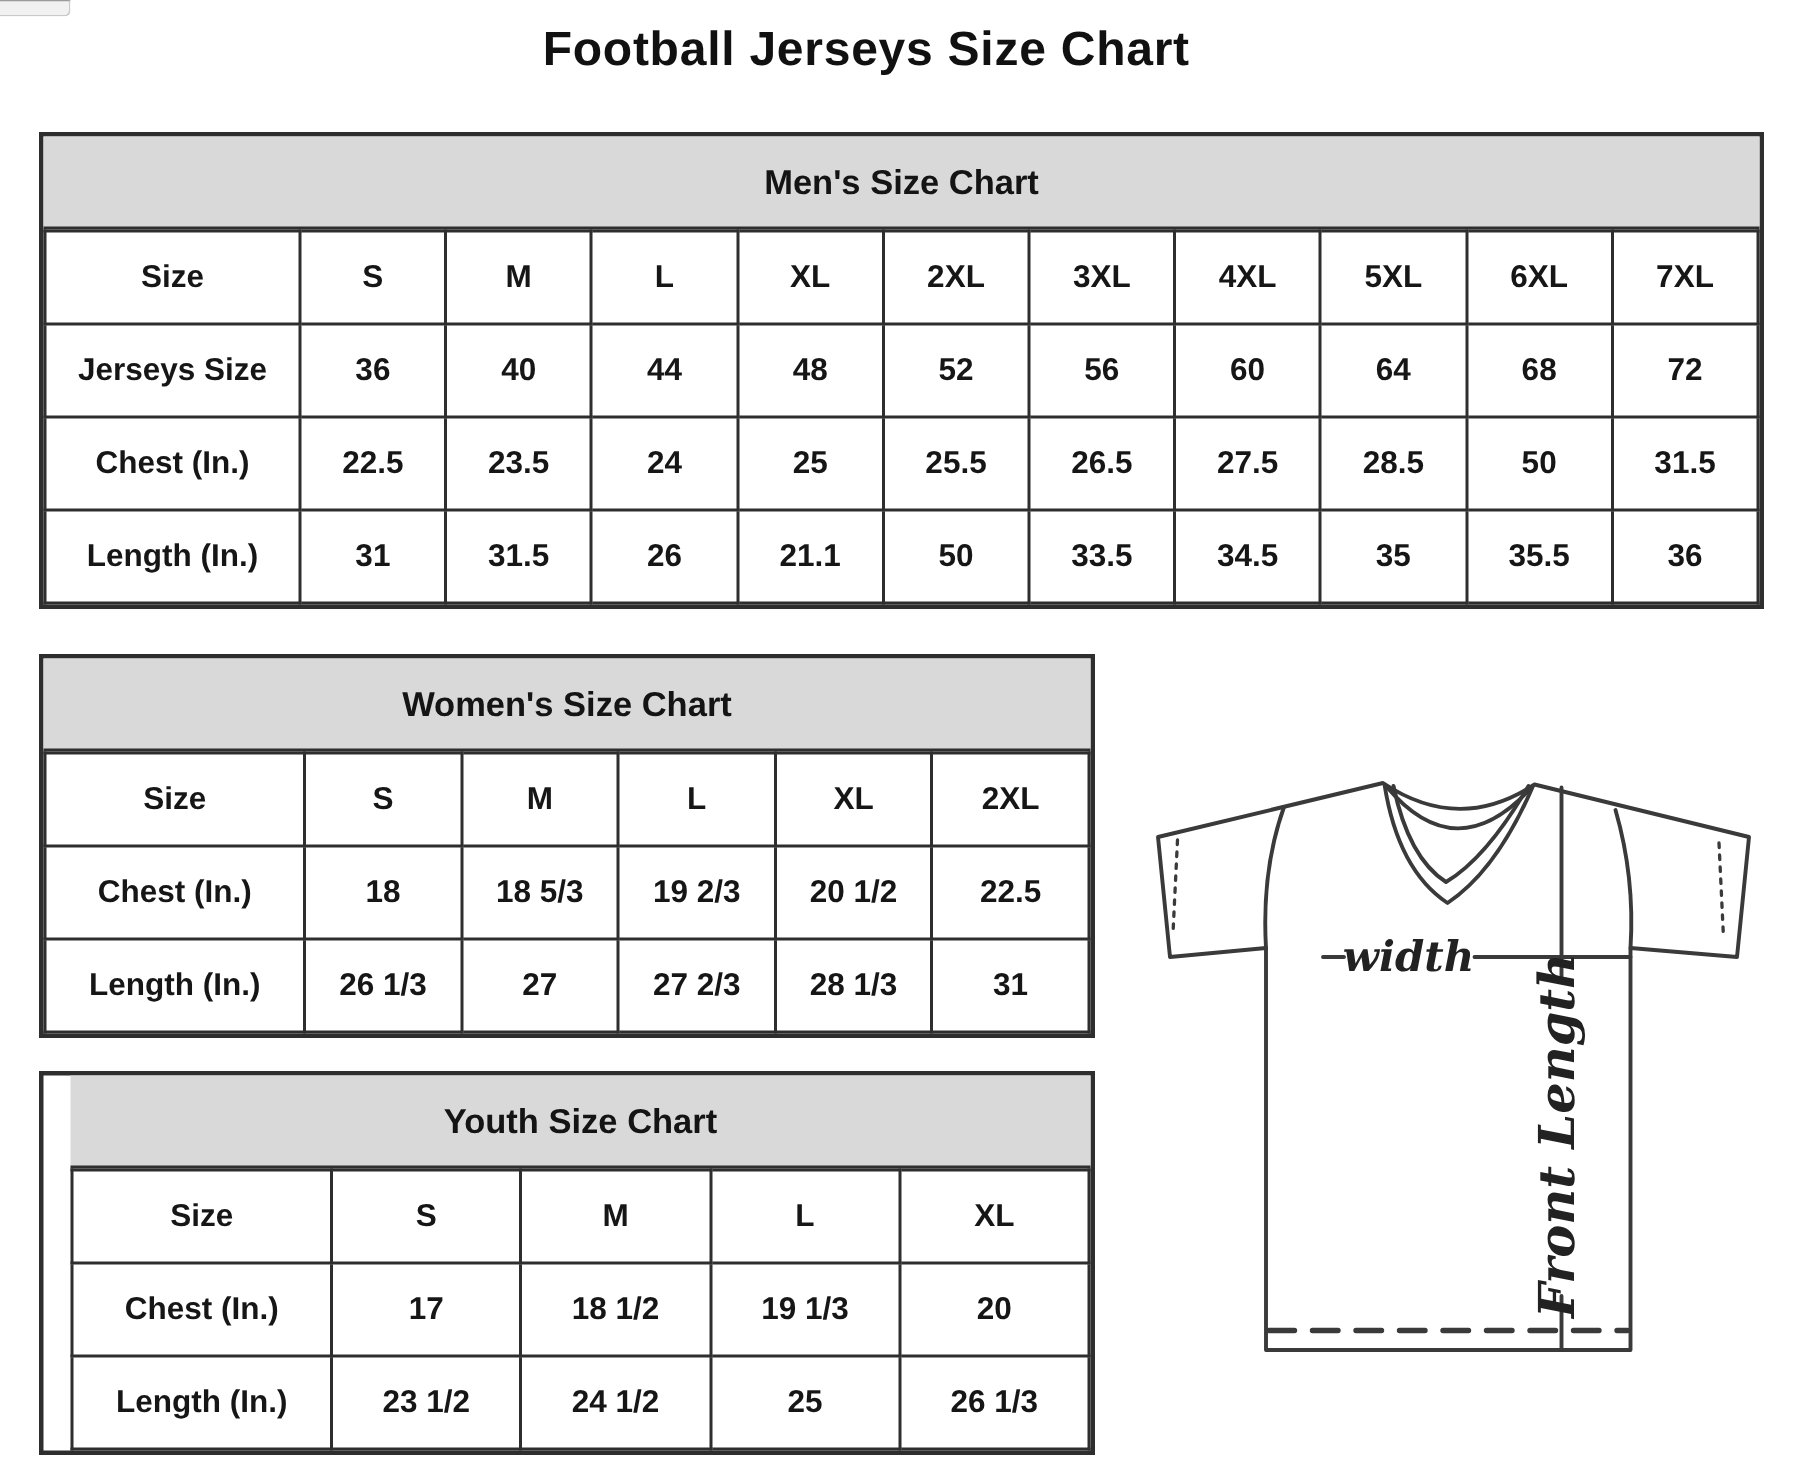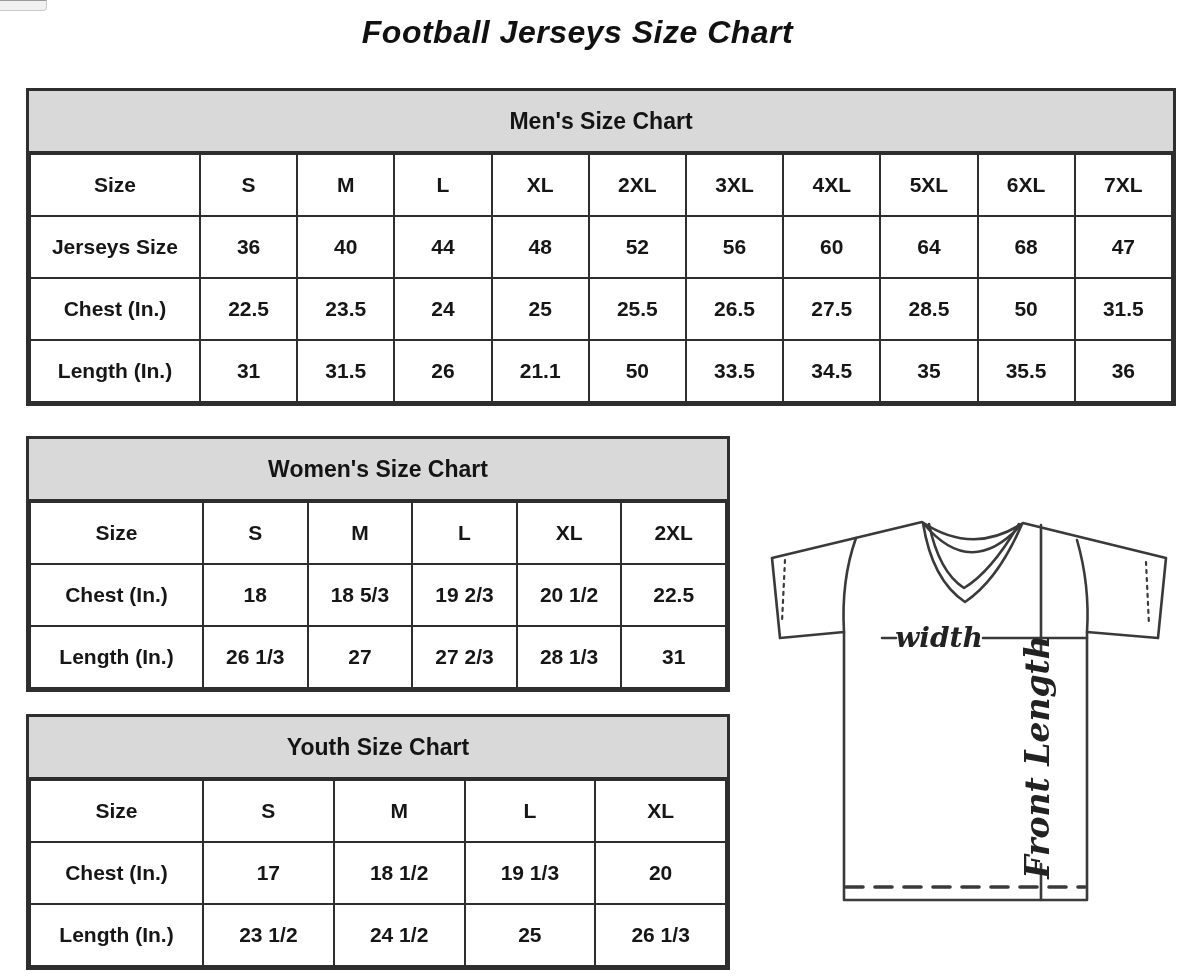--- a/index.html
+++ b/index.html
@@ -12,21 +12,21 @@
     color:#161616;
   }
   .corner-artifact{
     position:absolute;left:0;top:0;width:46px;height:9px;
     background:#f1f1f1;border:1px solid #c9c9c9;border-left:none;border-top-color:#9a9a9a;
     border-radius:0 0 4px 0;
   }
   .page-title{
     position:absolute;left:0;top:14px;width:1155px;
     text-align:center;
-    font-size:32px;font-weight:bold;letter-spacing:0.5px;color:#111;font-style:italic;
+    font-size:32px;font-weight:bold;letter-spacing:0.5px;color:#111;
   }
   .chart-block{
     position:absolute;
     border:3px solid #2e2e2e;
     background:#ffffff;
     box-sizing:border-box;
   }
   .chart-title-band{
     height:60px;
     background:#d9d9d9;
@@ -41,21 +41,21 @@
   }
   .size-table th,.size-table td{
     border:2px solid #2e2e2e;
     height:60px;
     text-align:center;vertical-align:middle;
     font-weight:bold;font-size:21px;color:#161616;
     padding:0;
   }
   #mens-block{left:26px;top:88px;width:1150px;}
   #womens-block{left:26px;top:436px;width:704px;}
-  #youth-block{left:26px;top:714px;width:704px;}
+  #youth-block{left:26px;top:714px;width:704px;padding-left:18px;}
   #mens-table col.label-col{width:170px;}
   #womens-table col.label-col{width:173px;}
   #youth-table col.label-col{width:173px;}
   .jersey-diagram{
     position:absolute;left:740px;top:480px;width:460px;height:500px;
   }
   .diagram-label{
     font-family:"DejaVu Serif", serif;
     font-style:italic;
     font-weight:bold;
@@ -107,21 +107,21 @@
             <th>Jerseys Size</th>
             <td>36</td>
             <td>40</td>
             <td>44</td>
             <td>48</td>
             <td>52</td>
             <td>56</td>
             <td>60</td>
             <td>64</td>
             <td>68</td>
-            <td>47</td>
+            <td>72</td>
           </tr>
           <tr>
             <th>Chest (In.)</th>
             <td>22.5</td>
             <td>23.5</td>
             <td>24</td>
             <td>25</td>
             <td>25.5</td>
             <td>26.5</td>
             <td>27.5</td>

